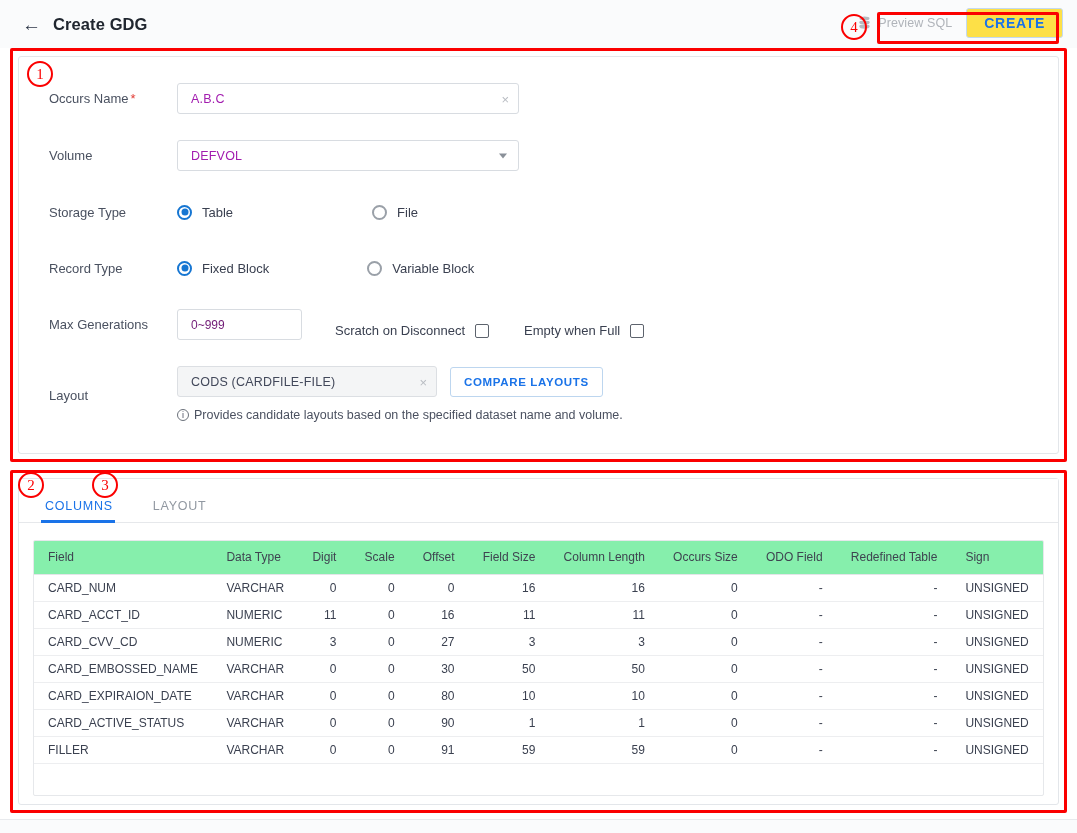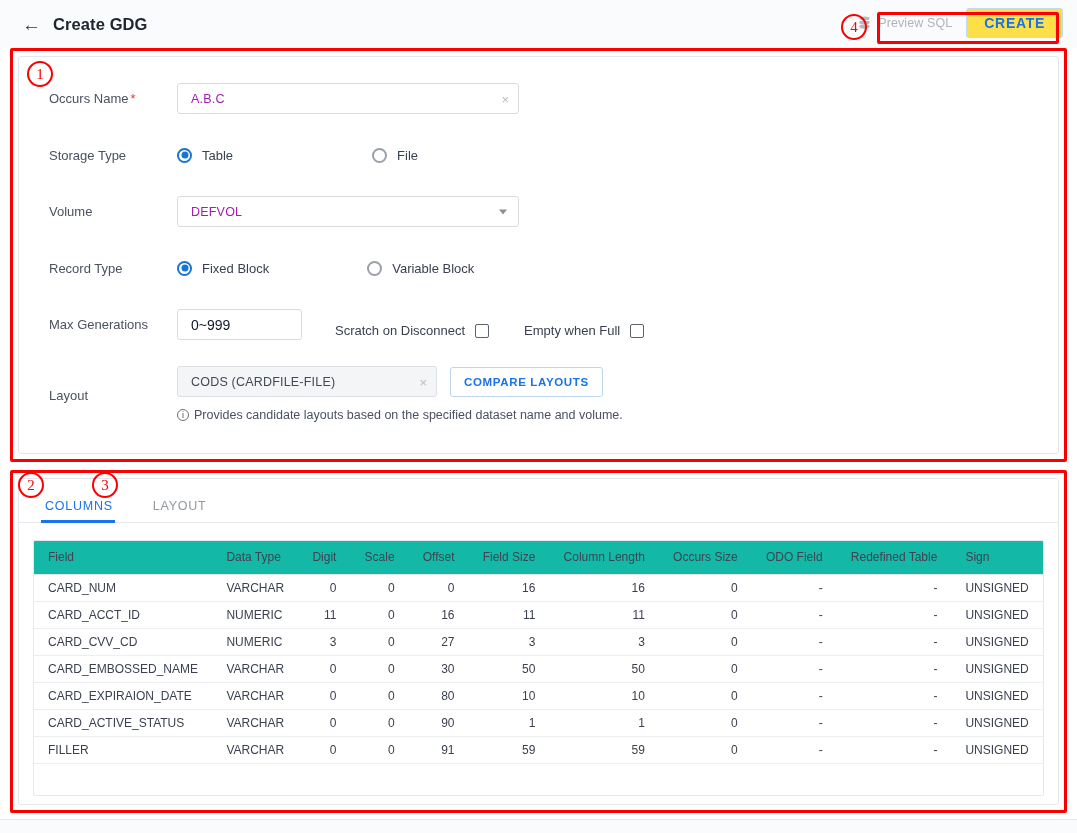--- a/index.html
+++ b/index.html
@@ -72,21 +72,21 @@
 
   .tf {
     position:relative; width:342px; height:31px;
     border:1px solid #d8dce1; border-radius:3px;
     background:#fff; display:flex; align-items:center;
   }
   .tf .val {
     padding-left:13px; font-size:12.5px; color:#a21caf;
     letter-spacing:.2px;
   }
-  .tf .ph { padding-left:13px; font-size:14px; color:#0f172a; }
+  .tf .ph { padding-left:13px; font-size:12px; color:#701a75; }
   .tf .clear {
     position:absolute; right:9px; top:50%; transform:translateY(-50%);
     color:#b8bcc2; font-size:13px; cursor:pointer; line-height:1;
   }
   .tf .caret {
     position:absolute; right:11px; top:50%; transform:translateY(-50%);
     width:0;height:0;border-left:4px solid transparent;border-right:4px solid transparent;
     border-top:5px solid #8a9099; cursor:pointer;
   }
   .tf.small { width:125px; }
@@ -149,21 +149,21 @@
   .tab.t2 { margin-left:22px; }
 
   
   .tbl-wrap {
     margin:17px 14px 0 14px;
     border:1px solid #e6e8eb; border-radius:2px;
     height:256px; overflow:hidden; background:#fff;
   }
   table { width:100%; border-collapse:collapse; font-size:12px; }
   thead th {
-    background:#14b8a6; color:#3e4450; font-weight:normal;
+    background:#86efac; color:#3e4450; font-weight:normal;
     font-size:12px; height:33px; padding:8px 14px;
     border-bottom:1px solid #e3e5e8; white-space:nowrap;
   }
   tbody td {
     height:27px; padding:0 14px; color:#3b4150;
     border-bottom:1px solid #edeef0; white-space:nowrap;
     font-size:12px;
   }
   th.l, td.l { text-align:left; }
   th.r, td.r { text-align:right; }
@@ -215,39 +215,39 @@
       <div class="flabel">
         <span>Occurs Name</span><span class="req">*</span>
       </div>
       <div class="tf">
         <span class="val">A.B.C</span>
         <span class="clear">×</span>
       </div>
     </div>
 
     <div class="frow">
+      <div class="flabel">Volume</div>
+      <div class="tf">
+        <span class="val">DEFVOL</span>
+        <span class="caret"></span>
+      </div>
+    </div>
+
+    <div class="frow">
       <div class="flabel">Storage Type</div>
       <div class="radio-group">
         <div class="radio-opt">
           <span class="rdot on"></span>
           <span class="rlab">Table</span>
         </div>
         <span class="gap-a"></span>
         <div class="radio-opt">
           <span class="rdot"></span>
           <span class="rlab">File</span>
         </div>
-      </div>
-    </div>
-
-    <div class="frow">
-      <div class="flabel">Volume</div>
-      <div class="tf">
-        <span class="val">DEFVOL</span>
-        <span class="caret"></span>
       </div>
     </div>
 
     <div class="frow">
       <div class="flabel">Record Type</div>
       <div class="radio-group">
         <div class="radio-opt">
           <span class="rdot on"></span>
           <span class="rlab">Fixed Block</span>
         </div>

